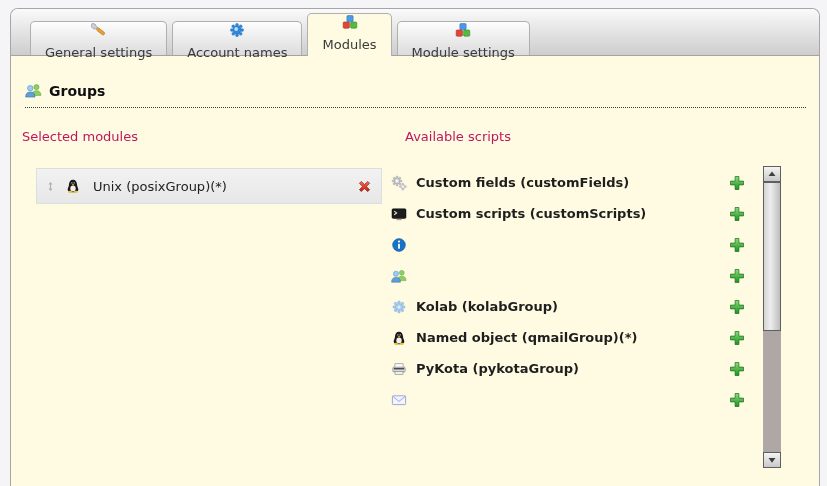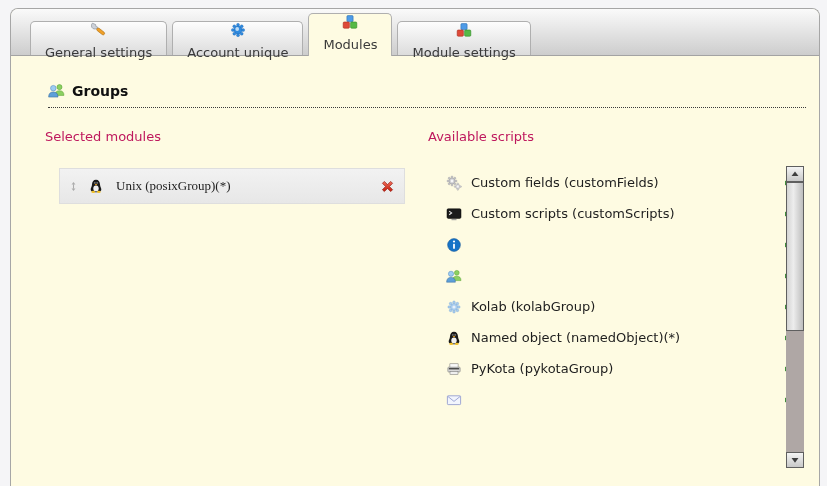--- a/index.html
+++ b/index.html
@@ -26,44 +26,44 @@
     height:34px;padding:0 14px;margin-right:5px;
     border:1px solid #AFAFAF;border-bottom:none;border-radius:5px 5px 0 0;
     background:linear-gradient(#FDFDFD,#DCDCDC);
     color:#3A3A3A;cursor:pointer;white-space:nowrap;flex-direction:column;
   }
   .tab.active{
     background:#FEFBE2;height:43px;margin-bottom:-1px;
     position:relative;z-index:5;text-align:right;
   }
   
-  .content{position:absolute;left:0;top:47px;right:0;bottom:0;margin-left:23px;}
+  .content{position:absolute;left:0;top:47px;right:0;bottom:0;}
   .section-head{
     position:absolute;left:14px;right:13px;top:26px;
     display:flex;align-items:center;gap:7px;
     font-weight:bold;font-size:14px;color:#101010;
     padding-bottom:8px;border-bottom:1px dotted #3A3A3A;
   }
   .col-head{position:absolute;top:73px;color:#be185d;}
   .col-head.left{left:11px;}
   .col-head.right{left:394px;}
   
   .sel-list{position:absolute;left:25px;top:112px;width:346px;}
   .sel-row{
     box-sizing:border-box;width:100%;height:36px;
     background:linear-gradient(#F2F2F2,#E7E7E7);
     border:1px solid #DEDEDE;
     display:flex;align-items:center;cursor:default;
   }
   .move-handle{margin-left:8px;cursor:row-resize;}
   .sel-row .modic{margin-left:9px;}
-  .sel-row .modlabel{margin-left:12px;color:#222;font-family:Liberation Serif, serif;}
+  .sel-row .modlabel{margin-left:12px;color:#222;}
   .del-btn{margin-left:auto;margin-right:8px;cursor:pointer;}
   
-  .avail-list{position:absolute;left:412px;top:111px;width:354px;}
+  .avail-list{position:absolute;left:380px;top:111px;width:354px;font-weight:bold;}
   .avail-row{display:flex;align-items:center;min-height:31px;}
   .avail-row .modic{flex:0 0 16px;align-self:center;}
   .avail-row .modlabel{margin-left:9px;max-width:285px;line-height:16px;}
   .add-btn{margin-left:auto;cursor:pointer;}
   
   .scrollbar{
     position:absolute;left:752px;top:110px;width:18px;height:302px;
     box-sizing:border-box;display:flex;flex-direction:column;
   }
   .sb-btn{
@@ -226,21 +226,21 @@
         </span>
         <span class="tablabel">General settings</span>
       </div>
 
       <div class="tab">
         <span class="tabic">
           <svg class="svgic" aria-hidden="true">
             <use href="#gear-icon"></use>
           </svg>
         </span>
-        <span class="tablabel">Account unique</span>
+        <span class="tablabel">Account names</span>
       </div>
 
       <div class="tab active">
         <span class="tabic">
           <svg class="svgic" aria-hidden="true">
             <use href="#cubes-icon"></use>
           </svg>
         </span>
         <span class="tablabel">Modules</span>
       </div>
@@ -361,21 +361,21 @@
             </svg>
           </span>
         </div>
 
         <div class="avail-row">
           <span class="modic">
             <svg class="svgic" aria-hidden="true">
               <use href="#tux-icon"></use>
             </svg>
           </span>
-          <span class="modlabel">Named object (namedObject)(*)</span>
+          <span class="modlabel">Named object (qmailGroup)(*)</span>
           <span class="add-btn">
             <svg class="svgic" aria-hidden="true">
               <use href="#add-icon"></use>
             </svg>
           </span>
         </div>
 
 
         <div class="avail-row">
           <span class="modic">

